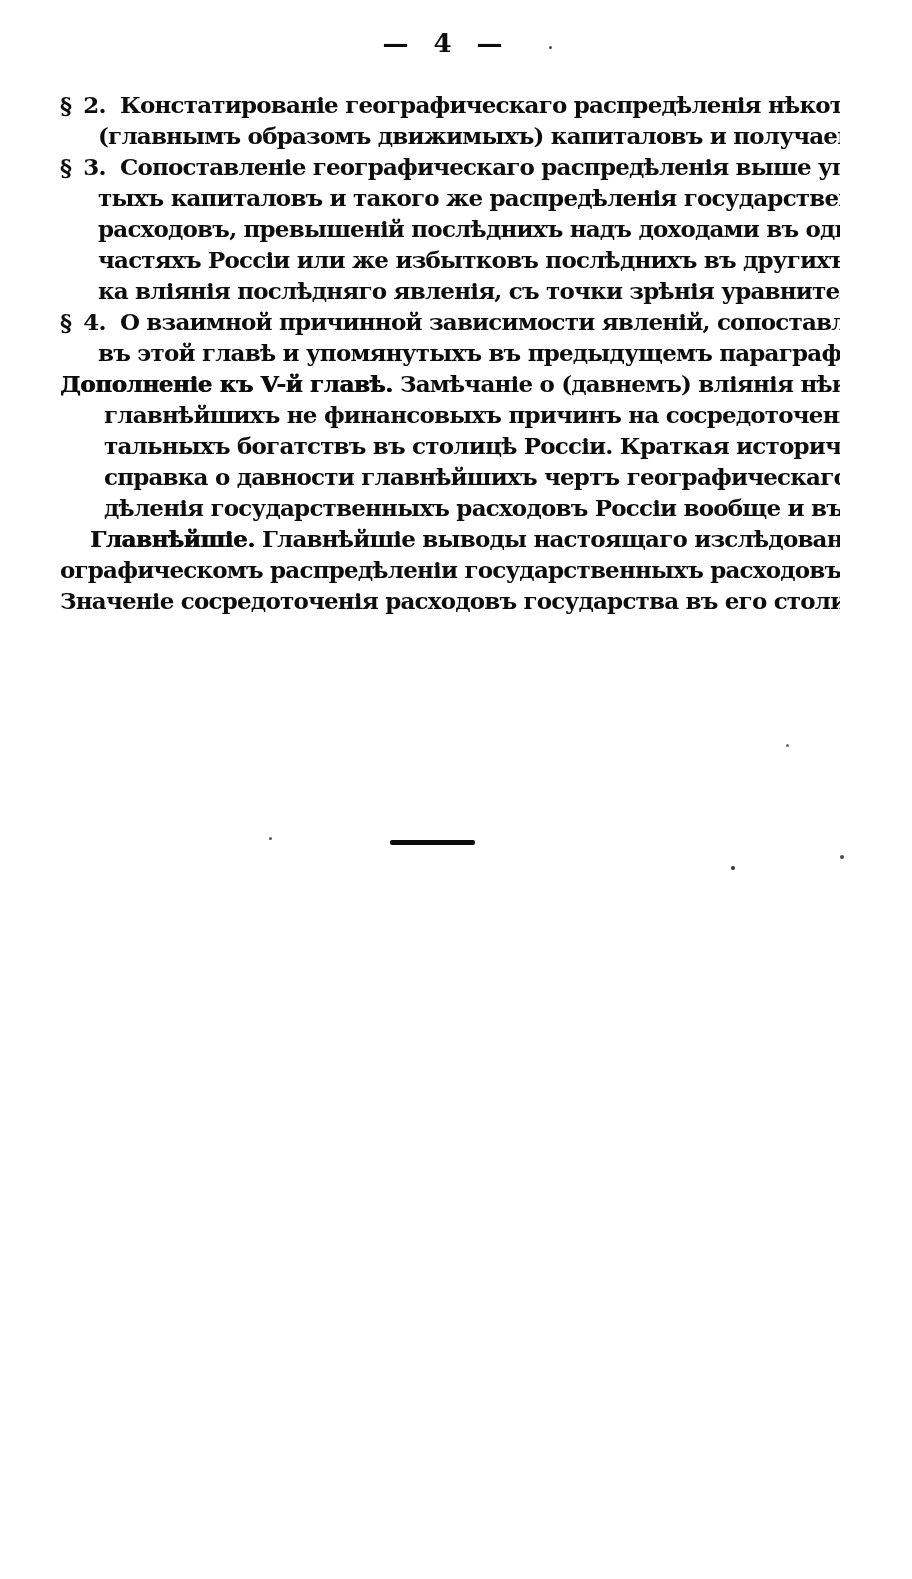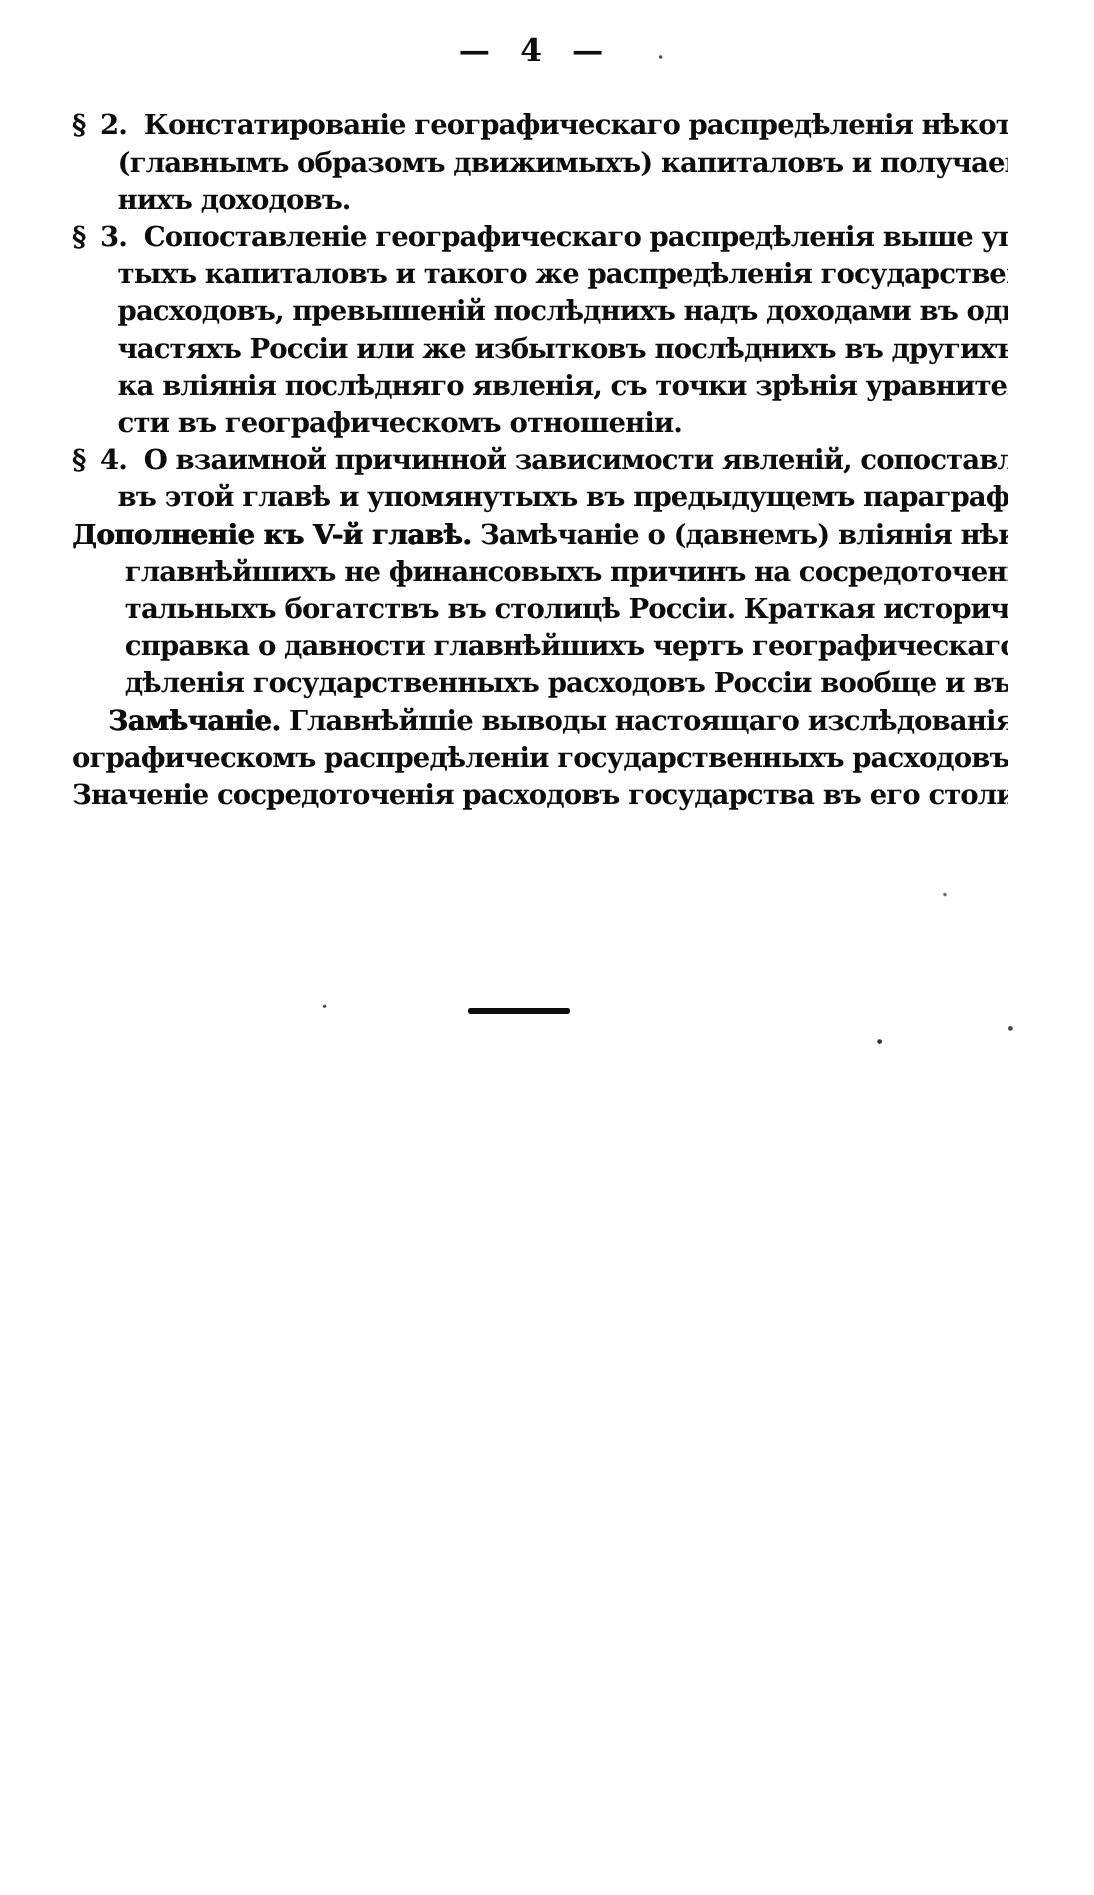--- a/index.html
+++ b/index.html
@@ -70,39 +70,37 @@
 <body>
 
 <div class="page">
 
   <div class="page-header">— 4 —</div>
 
   <div class="text-block">
 
     <div class="line just"><span class="mark">§</span><span class="num">2.</span> <span>Констатированіе географическаго распредѣленія нѣкоторыхъ</span></div>
     <div class="line just ind-s"><span>(главнымъ образомъ движимыхъ) капиталовъ и получаемыхъ отъ</span></div>
-    <div class="line ind-s"><span>нихъ доходовъ.</span></div>
 
     <div class="line just"><span class="mark">§</span><span class="num">3.</span> <span>Сопоставленіе географическаго распредѣленія выше упомяну-</span></div>
     <div class="line just ind-s"><span>тыхъ капиталовъ и такого же распредѣленія государственныхъ</span></div>
     <div class="line just ind-s"><span>расходовъ, превышеній послѣднихъ надъ доходами въ однихъ</span></div>
     <div class="line just ind-s"><span>частяхъ Россіи или же избытковъ послѣднихъ въ другихъ. Оцѣн-</span></div>
     <div class="line just ind-s"><span>ка вліянія послѣдняго явленія, съ точки зрѣнія уравнительно-</span></div>
-    <div class="line ind-s"><span>сти въ географическомъ отношеніи.</span></div>
 
     <div class="line just"><span class="mark">§</span><span class="num">4.</span> <span>О взаимной причинной зависимости явленій, сопоставляемыхъ</span></div>
     <div class="line ind-s"><span>въ этой главѣ и упомянутыхъ въ предыдущемъ параграфѣ.</span></div>
 
     <div class="line just"><span class="lead">Дополненіе къ V-й главѣ.</span> <span>Замѣчаніе о (давнемъ) вліянія нѣкоторыхъ</span></div>
     <div class="line just ind-m"><span>главнѣйшихъ не финансовыхъ причинъ на сосредоточеніе капи-</span></div>
     <div class="line just ind-m"><span>тальныхъ богатствъ въ столицѣ Россіи. Краткая историческая</span></div>
     <div class="line just ind-m"><span>справка о давности главнѣйшихъ чертъ географическаго распре-</span></div>
     <div class="line just ind-m"><span>дѣленія государственныхъ расходовъ Россіи вообще и въ особен-</span></div>
 
-    <div class="line just ind-c"><span class="lead">Замѣчаніе.</span> <span>Главнѣйшіе выводы настоящаго изслѣдованія о ге-</span></div>
+    <div class="line just ind-c"><span class="lead">Главнѣйшіе.</span> <span>Главнѣйшіе выводы настоящаго изслѣдованія о ге-</span></div>
     <div class="line just"><span>ографическомъ распредѣленіи государственныхъ расходовъ Россіи.</span></div>
     <div class="line just"><span>Значеніе сосредоточенія расходовъ государства въ его столицѣ для</span></div>
 
   </div>
 
   <div class="divider"></div>
 
   <div class="speck s1"></div>
   <div class="speck s2"></div>
   <div class="speck s3"></div>

